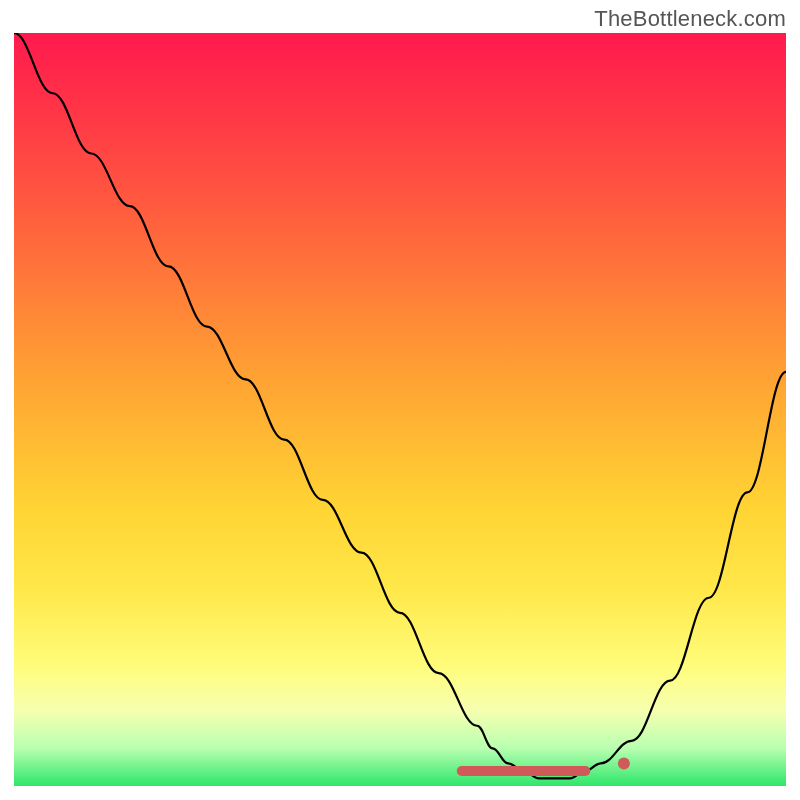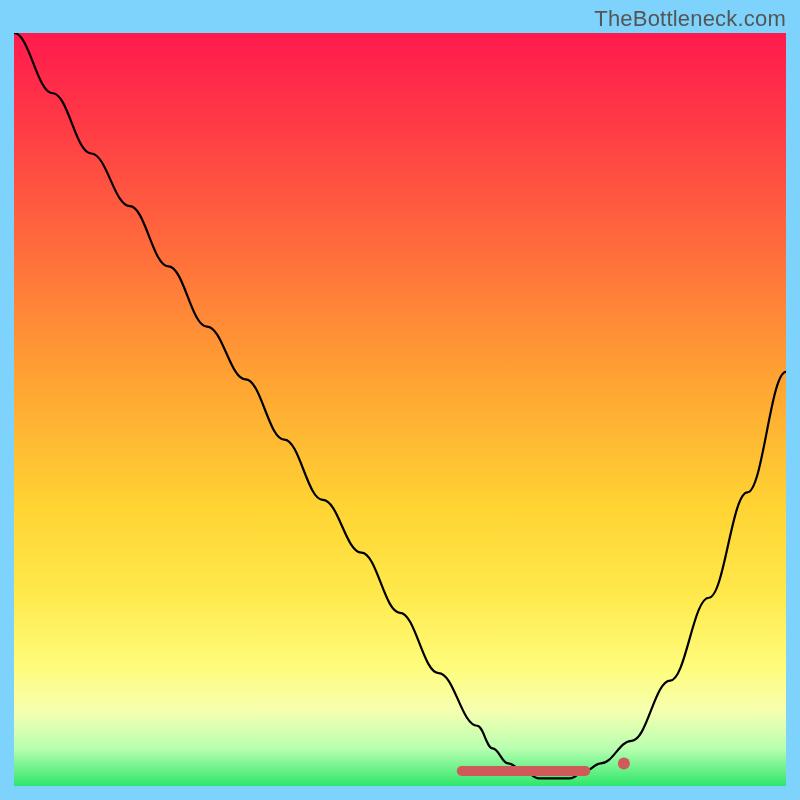--- a/index.html
+++ b/index.html
@@ -8,21 +8,21 @@
     width: 800px;
     height: 800px;
     background: #000;
     overflow: hidden;
     font-family: Arial, Helvetica, sans-serif;
   }
   .frame {
     position: relative;
     width: 800px;
     height: 800px;
-    background: #7dd3fc;
+    background: #ffffff;
   }
   .plot-area {
     position: absolute;
     left: 14px;
     top: 33px;
     width: 772px;
     height: 753px;
     
     background:
       linear-gradient(

